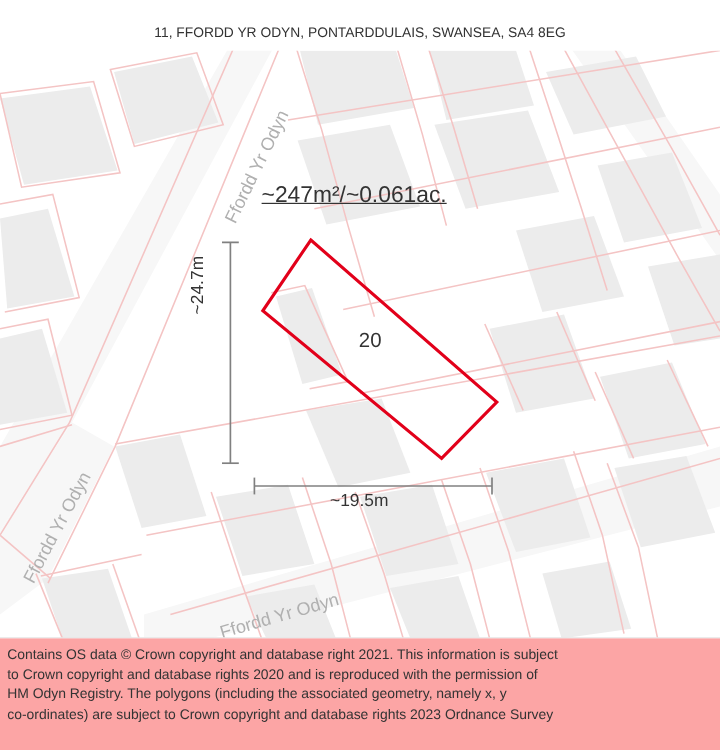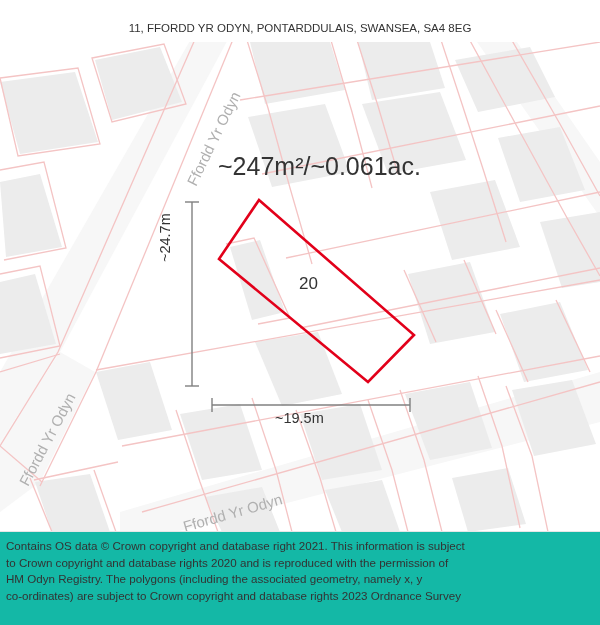--- a/index.html
+++ b/index.html
@@ -54,23 +54,24 @@
     overflow: hidden;
   }
   .map svg {
     display: block;
   }
   
   .area-label {
     position: absolute;
     left: 218px;
     top: 110px;
-    font-size: 25px;
-    color: #333333;
-    white-space: nowrap;
+    font-size: 19px;
+    color: #333333;
+    white-space: nowrap;
+    text-decoration: underline;
   }
   .plot-number {
     position: absolute;
     left: 299px;
     top: 232px;
     font-size: 17px;
     color: #333333;
   }
   .dim-h {
     position: absolute;
@@ -89,21 +90,21 @@
     transform-origin: left top;
     white-space: nowrap;
   }
   
   .footer {
     position: absolute;
     left: 0;
     top: 532px;
     width: 600px;
     height: 93px;
-    background: #14b8a6;
+    background: #fca5a5;
     box-sizing: border-box;
     padding: 6px 6px 0 6px;
   }
   .footer .line {
     font-size: 11.6px;
     line-height: 16.5px;
     color: #333333;
   }
   .divider {
     position: absolute;

